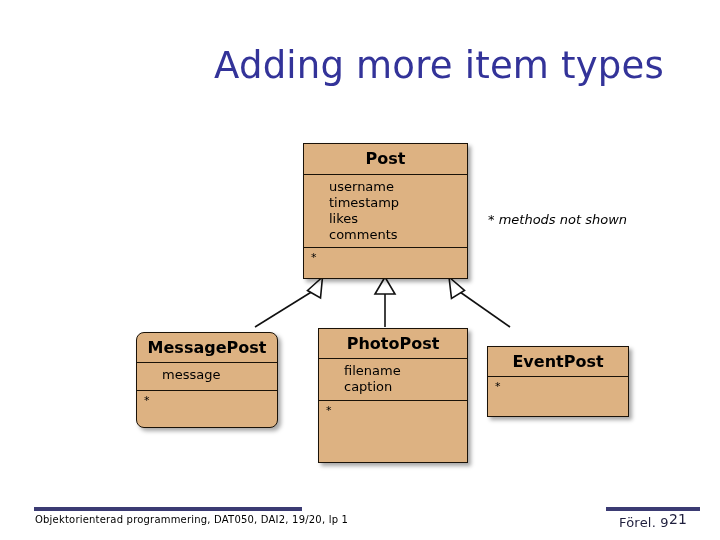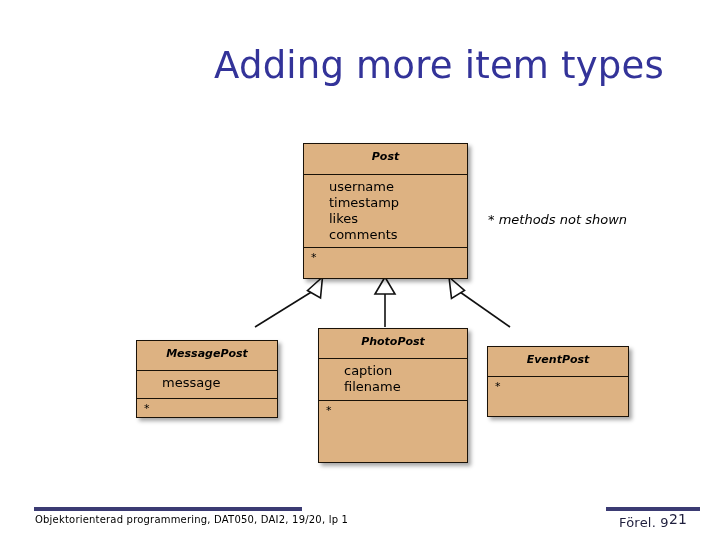--- a/index.html
+++ b/index.html
@@ -59,28 +59,27 @@
   .uml-compartment {
     box-sizing: border-box;
     border-bottom: 1.6px solid #1a1208;
     overflow: hidden;
   }
   .uml-compartment.last { border-bottom: none; }
 
   .uml-name {
     text-align: center;
     font-weight: bold;
-    font-size: 11px;
+    font-size: 16px;
     color: #000000;
     font-family: "DejaVu Sans", sans-serif;
     line-height: 1;
     padding-top: 7px;
     padding-bottom: 6px;
     white-space: nowrap;
-    font-style: italic;
   }
   .uml-attrs {
     padding: 4px 0 4px 25px;
     font-size: 13px;
     color: #000000;
     font-family: "DejaVu Sans", sans-serif;
     line-height: 16px;
   }
   .uml-attr { white-space: nowrap; }
   .uml-methods {
@@ -180,33 +179,33 @@
     <div class="uml-compartment uml-name" style="height:31px;">Post</div>
     <div class="uml-compartment uml-attrs" style="height:73px;">
       <div class="uml-attr">username</div>
       <div class="uml-attr">timestamp</div>
       <div class="uml-attr">likes</div>
       <div class="uml-attr">comments</div>
     </div>
     <div class="uml-compartment last uml-methods" style="height:29px;">*</div>
   </div>
 
-  <div class="uml-box" style="left:136px; top:340px; width:142px; height:78px;">
+  <div class="uml-box" style="left:136px; top:332px; width:142px; height:96px;border-radius:8px;">
     <div class="uml-compartment uml-name" style="height:30px;">MessagePost</div>
     <div class="uml-compartment uml-attrs" style="height:28px;">
       <div class="uml-attr">message</div>
     </div>
     <div class="uml-compartment last uml-methods" style="height:28px;">*</div>
   </div>
 
   <div class="uml-box" style="left:318px; top:328px; width:150px; height:135px;">
     <div class="uml-compartment uml-name" style="height:30px;">PhotoPost</div>
     <div class="uml-compartment uml-attrs" style="height:42px;">
+      <div class="uml-attr">filename</div>
       <div class="uml-attr">caption</div>
-      <div class="uml-attr">filename</div>
     </div>
     <div class="uml-compartment last uml-methods" style="height:31px;">*</div>
   </div>
 
   <div class="uml-box" style="left:487px; top:346px; width:142px; height:71px;">
     <div class="uml-compartment uml-name" style="height:30px;">EventPost</div>
     <div class="uml-compartment last uml-methods" style="height:28px;">*</div>
   </div>
 
   <div id="methods-note">* methods not shown</div>

